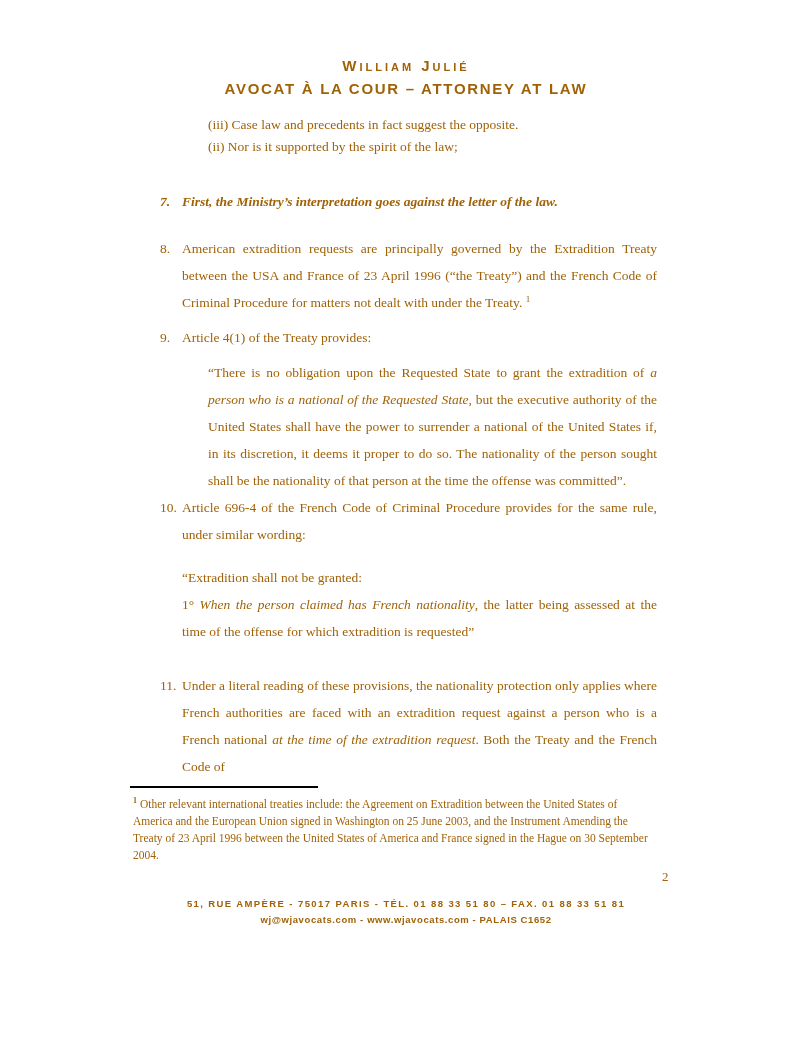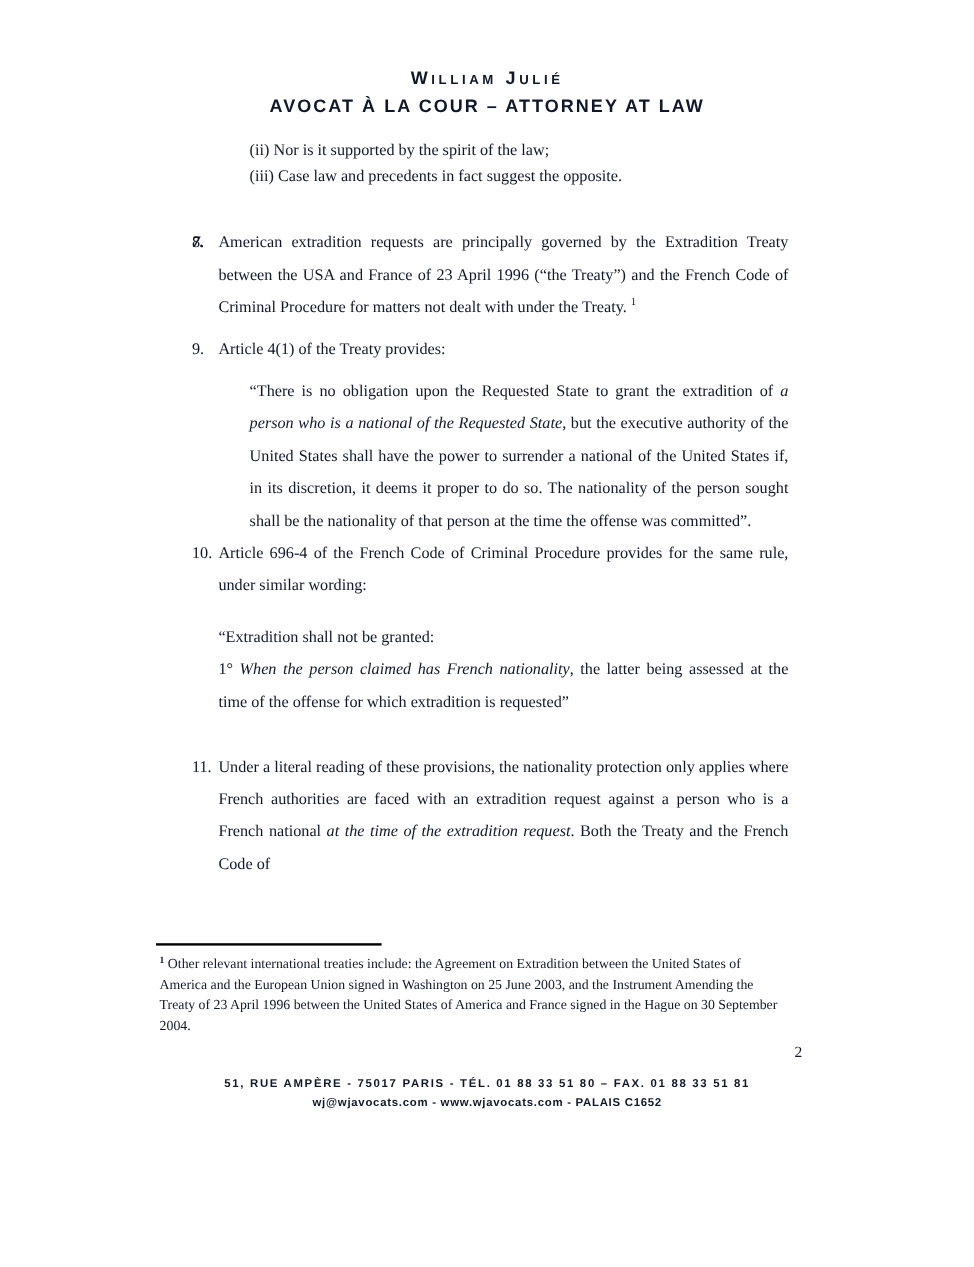--- a/index.html
+++ b/index.html
@@ -3,21 +3,21 @@
 <meta charset="utf-8">
 <style>
   * { box-sizing: border-box; }
   html, body { margin: 0; padding: 0; background: #ffffff; }
   .page {
     position: relative;
     width: 812px;
     height: 1056px;
     margin: 0 auto;
     background: #ffffff;
-    color: #0f172a;
+    color: #a16207;
     font-family: "Liberation Serif", serif;
     overflow: hidden;
   }
 
   
   .letterhead {
     position: absolute;
     top: 57px; left: 0; width: 100%;
     text-align: center;
     font-family: "Liberation Sans", sans-serif;
@@ -125,25 +125,25 @@
 <div class="page">
 
   <header class="letterhead">
     <div class="firm-name">William Julié</div>
     <div class="firm-subtitle">AVOCAT À LA COUR – ATTORNEY AT LAW</div>
   </header>
 
   <main class="content">
 
     <div class="subitems">
+      <p>(iii) Case law and precedents in fact suggest the opposite.</p>
       <p>(ii) Nor is it supported by the spirit of the law;</p>
-      <p>(iii) Case law and precedents in fact suggest the opposite.</p>
     </div>
 
-    <div class="item item-7"><span class="num">7.</span></div>
+    <div class="item item-7"><span class="num">7.</span><span>First, the Ministry’s interpretation goes against the letter of the law.</span></div>
 
     <div class="item item-8"><span class="num">8.</span><span>American extradition requests are principally governed by the Extradition Treaty between the USA and France of 23 April 1996 (“the Treaty”) and the French Code of Criminal Procedure for matters not dealt with under the Treaty. </span><sup class="fn-ref">1</sup></div>
 
     <div class="item item-9"><span class="num">9.</span><span>Article 4(1) of the Treaty provides:</span></div>
 
     <blockquote class="quote quote-9"><span>“There is no obligation upon the Requested State to grant the extradition of </span><em>a person who is a national of the Requested State,</em><span> but the executive authority of the United States shall have the power to surrender a national of the United States if, in its discretion, it deems it proper to do so. The nationality of the person sought shall be the nationality of that person at the time the offense was committed”.</span></blockquote>
 
     <div class="item item-10"><span class="num">10.</span><span>Article 696-4 of the French Code of Criminal Procedure provides for the same rule, under similar wording:</span></div>
 
     <blockquote class="quote quote-10">

